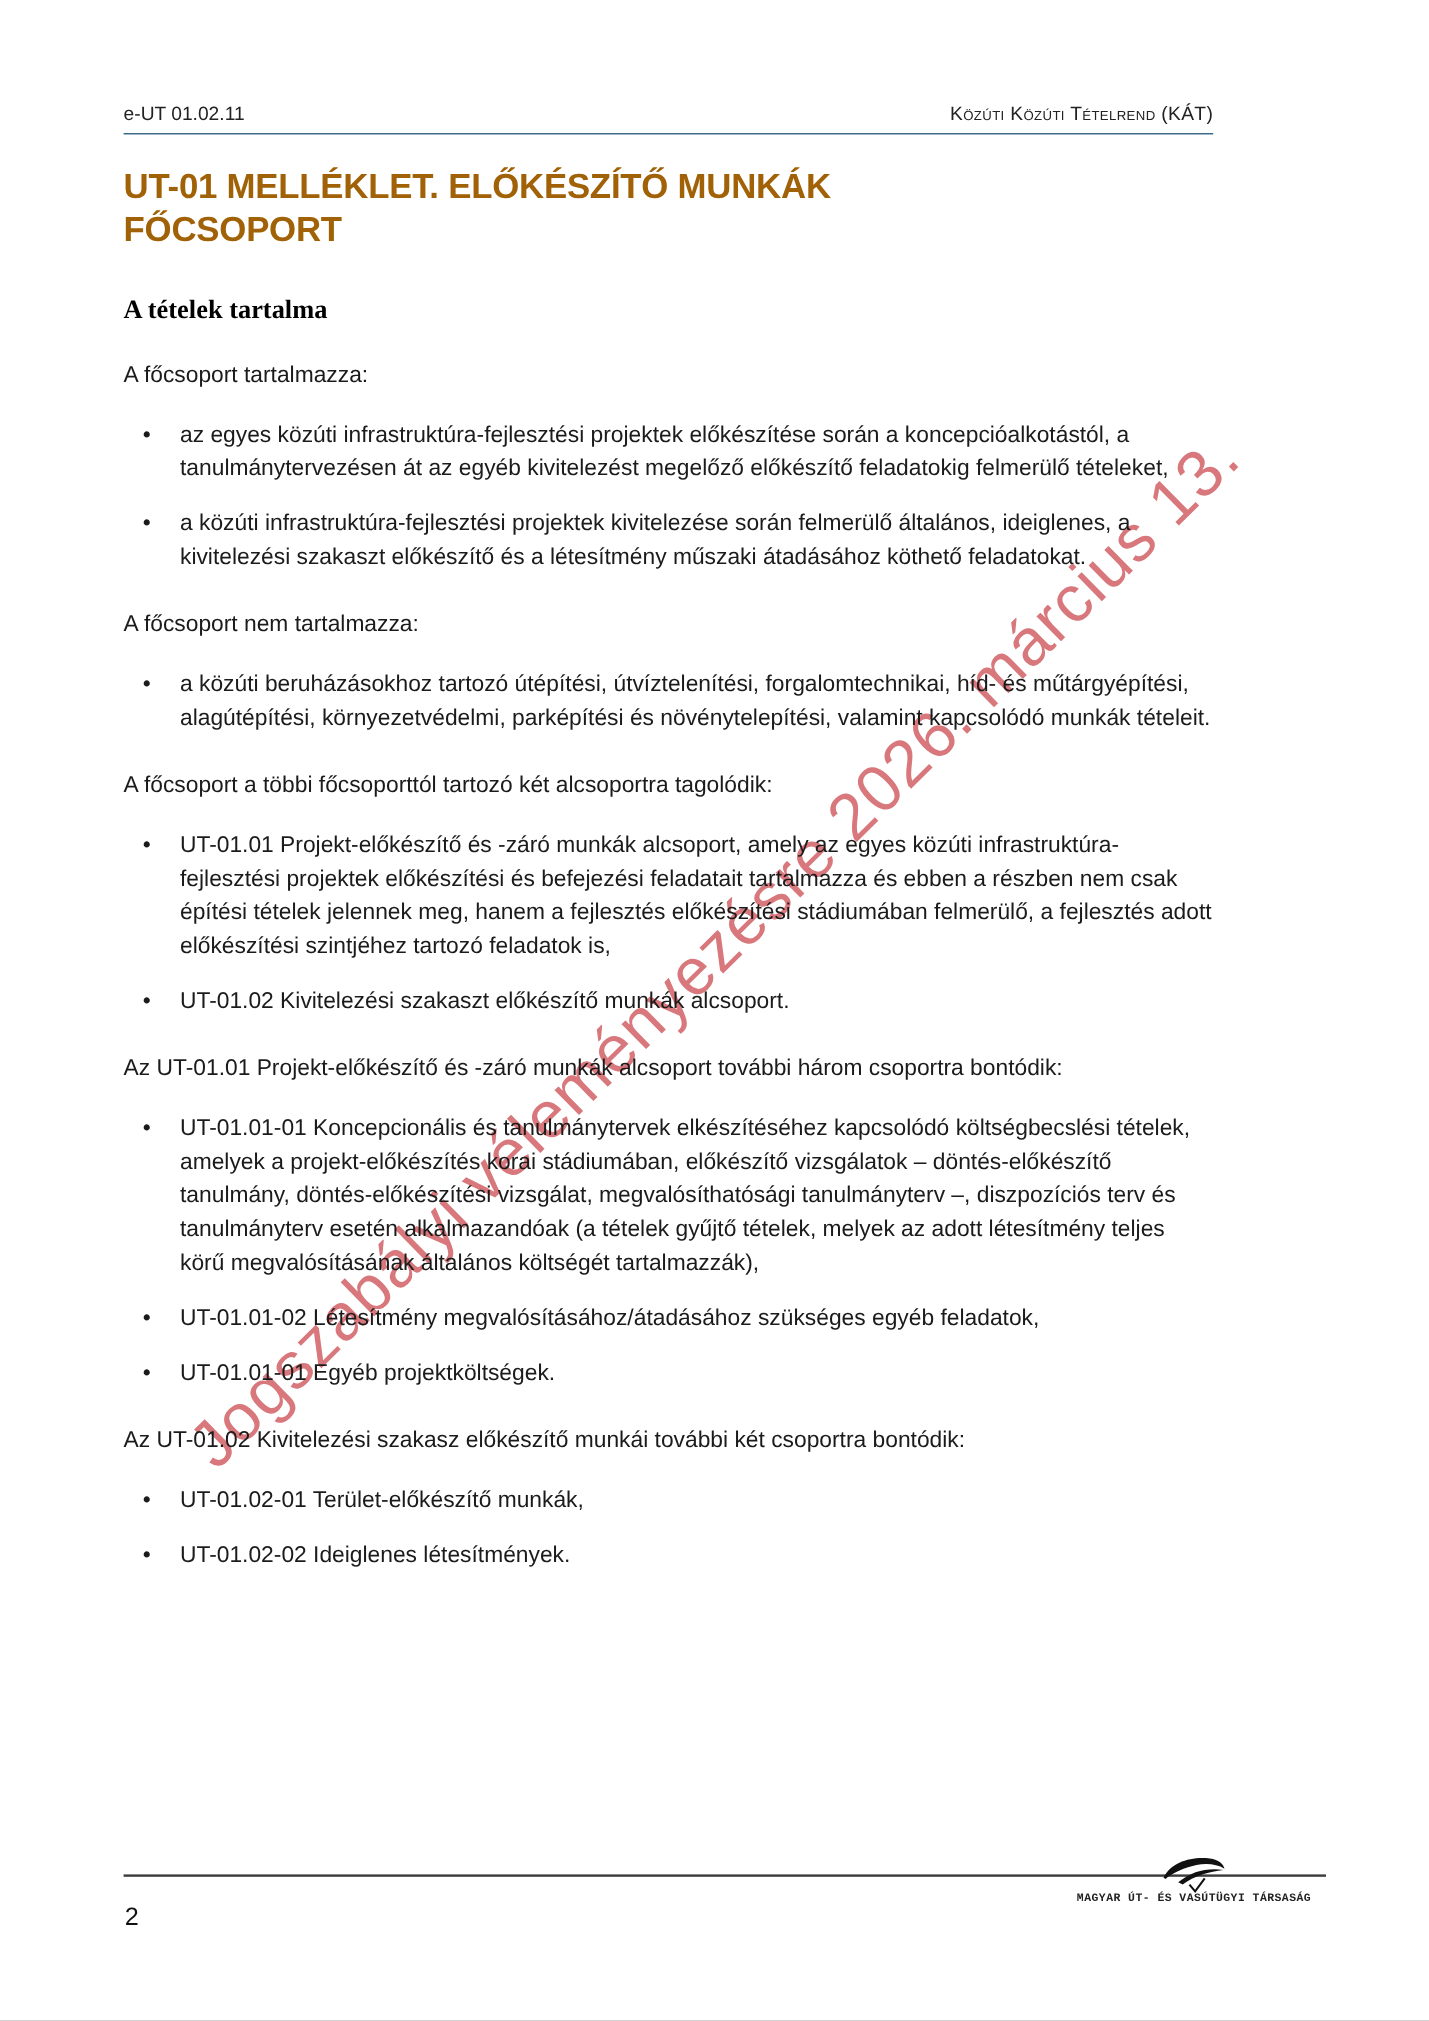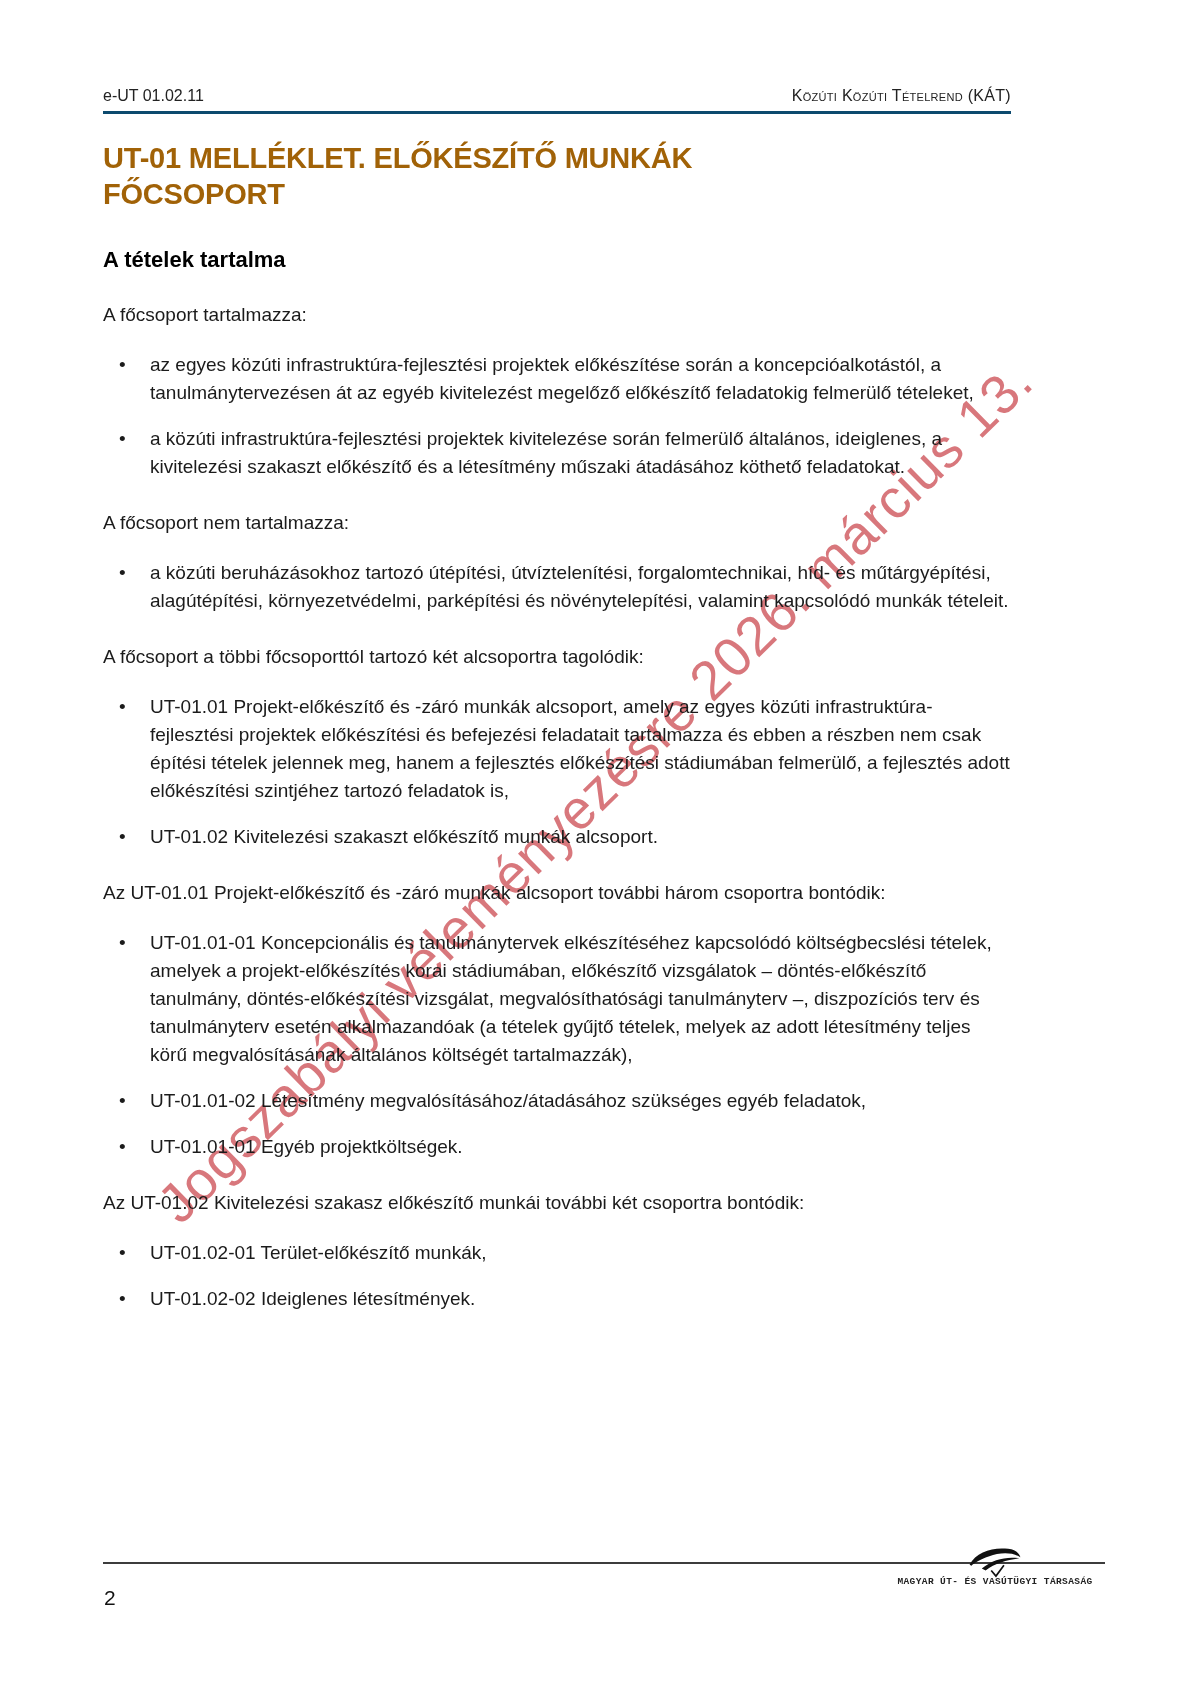--- a/index.html
+++ b/index.html
@@ -18,21 +18,21 @@
     z-index:2;
   }
   
   .doc-header{
     display:flex;
     justify-content:space-between;
     align-items:flex-end;
     font-size:16px;
     line-height:20px;
     padding-bottom:5px;
-    border-bottom:3px solid #0c4a6e;
+    border-bottom:1px solid #0c4a6e;
     color:#222;
   }
   .doc-header .right{
     font-variant:small-caps;
     letter-spacing:0.3px;
   }
   
   h1.doc-title{
     margin:27px 0 0 0;
     font-size:29px;
@@ -40,20 +40,21 @@
     font-weight:bold;
     color:#a16207;
     white-space:pre-line;
     letter-spacing:-0.2px;
   }
   h2.section-heading{
     margin:34px 0 0 0;
     font-size:22px;
     font-weight:bold;
     color:#000;
+    font-family:Liberation Serif, serif;
   }
   
   .doc-body{font-size:19px;line-height:28px;}
   .doc-body p.paragraph{margin:28px 0 22px 0;}
   .doc-body ul.bullet-list{list-style:none;margin:0;padding:0;}
   .doc-body ul.bullet-list li{
     position:relative;
     padding-left:47px;
     margin:16px 0 18px 0;
   }

